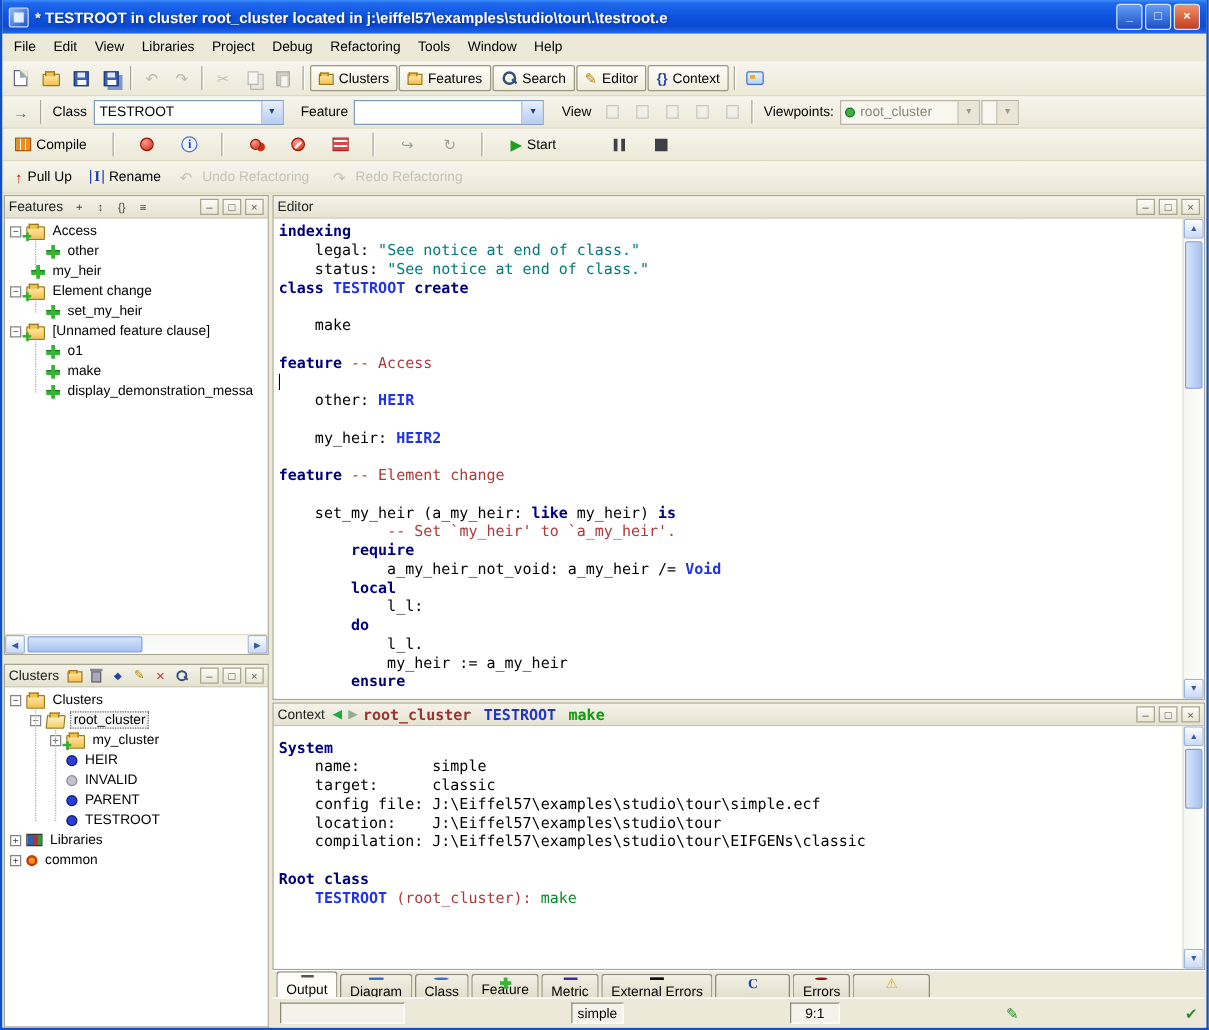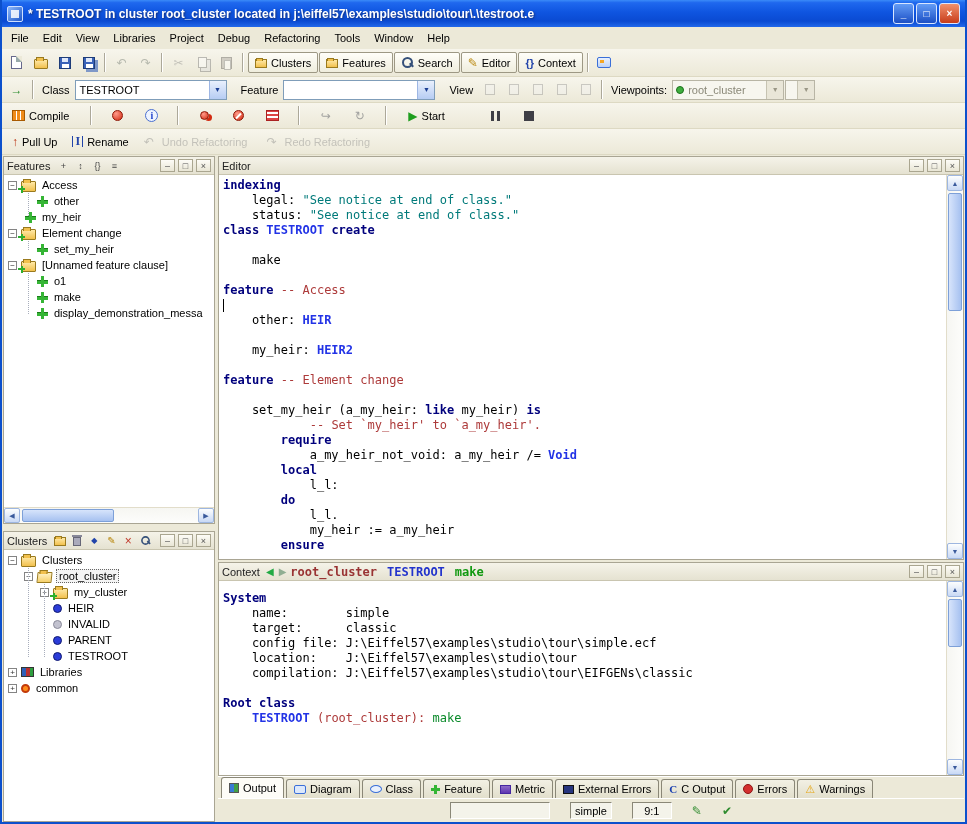--- a/index.html
+++ b/index.html
@@ -137,35 +137,35 @@
   .sb-thumb{position:absolute;left:1px;right:1px;border-radius:2px;background:linear-gradient(90deg,#d7e4fb,#a6c1f0);border:1px solid #7da0d8;}
   .hscroll{flex:0 0 16px;display:flex;background:#f3f3ef;border-top:1px solid #e2ddca;}
   .hscroll .sb-btn{flex:0 0 16px;}
   .hscroll .sb-track{flex:1;background:linear-gradient(#f6f6f2,#fdfdfb);}
   .hscroll .sb-thumb{top:1px;bottom:1px;left:2px;right:auto;background:linear-gradient(#d7e4fb,#a6c1f0);}
 
   .splitter{flex:0 0 7px;background:#ece9d8;}
 
   
   .tabs{flex:0 0 22px;background:#ece9d8;display:flex;align-items:flex-end;padding:0 3px;gap:2px;border-top:1px solid #fff;}
-  .tab{display:flex;align-items:center;gap:4px;border:1px solid #8a8777;border-bottom:none;border-radius:3px 3px 0 0;padding:2px 7px;height:19px;background:linear-gradient(#f2f0e4,#e2dfcc);white-space:nowrap;}
+  .tab{display:flex;align-items:center;gap:4px;border:1px solid #8a8777;border-bottom:none;border-radius:3px 3px 0 0;padding:2px 7px;height:19px;background:linear-gradient(#f2f0e4,#e2dfcc);white-space:nowrap;flex-direction:column;}
   .tab.active{background:#fdfcf7;height:21px;}
   .ti{display:inline-block;font-size:10px;line-height:1;}
   .ti-output{width:10px;height:10px;background:linear-gradient(90deg,#3a7bd5 50%,#43a047 50%);border:1px solid #555;}
   .ti-diagram{width:12px;height:9px;border:1px solid #3a6fd8;border-radius:2px;background:#dce8fb;}
   .ti-class{width:12px;height:8px;border:1px solid #3a6fd8;border-radius:50%;background:#eaf1fd;}
   .ti-feature{position:relative;width:9px;height:9px;}
   .ti-feature::before{content:"";position:absolute;left:0;top:3px;width:9px;height:3px;background:#35b535;}
   .ti-feature::after{content:"";position:absolute;left:3px;top:0;width:3px;height:9px;background:#35b535;}
   .ti-metric{width:11px;height:9px;background:linear-gradient(#8e6cc8,#5e35b1);border:1px solid #4527a0;}
   .ti-extout{width:11px;height:9px;background:#27357e;border:1px solid #111;}
   .ti-coutput{color:#1a3fb0;font-weight:bold;font-family:"Liberation Serif",serif;font-size:11px;}
   .ti-errors{width:10px;height:10px;border-radius:50%;background:#d32f2f;border:1px solid #8e1515;}
   .ti-warnings{color:#e6a817;font-size:11px;}
-  .statusbar{flex:0 0 24px;background:#ece9d8;border-top:1px solid #fff;display:flex;align-items:center;justify-content:center;gap:20px;padding:0 6px;}
+  .statusbar{flex:0 0 24px;background:#ece9d8;border-top:1px solid #fff;display:flex;align-items:center;justify-content:space-between;gap:20px;padding:0 6px;}
   .sfield{width:100px;height:17px;background:#f4f3ea;border:1px solid;border-color:#8a8777 #fff #fff #8a8777;}
   .sbox{min-width:40px;height:17px;background:#f4f3ea;border:1px solid;border-color:#8a8777 #fff #fff #8a8777;display:flex;align-items:center;justify-content:center;padding:0 4px;}
   .sicon{font-size:12px;color:#2e8b2e;background:none;border:none;}
 </style>
 </head>
 <body>
 
 <div class="window">
 
   <div class="titlebar">

